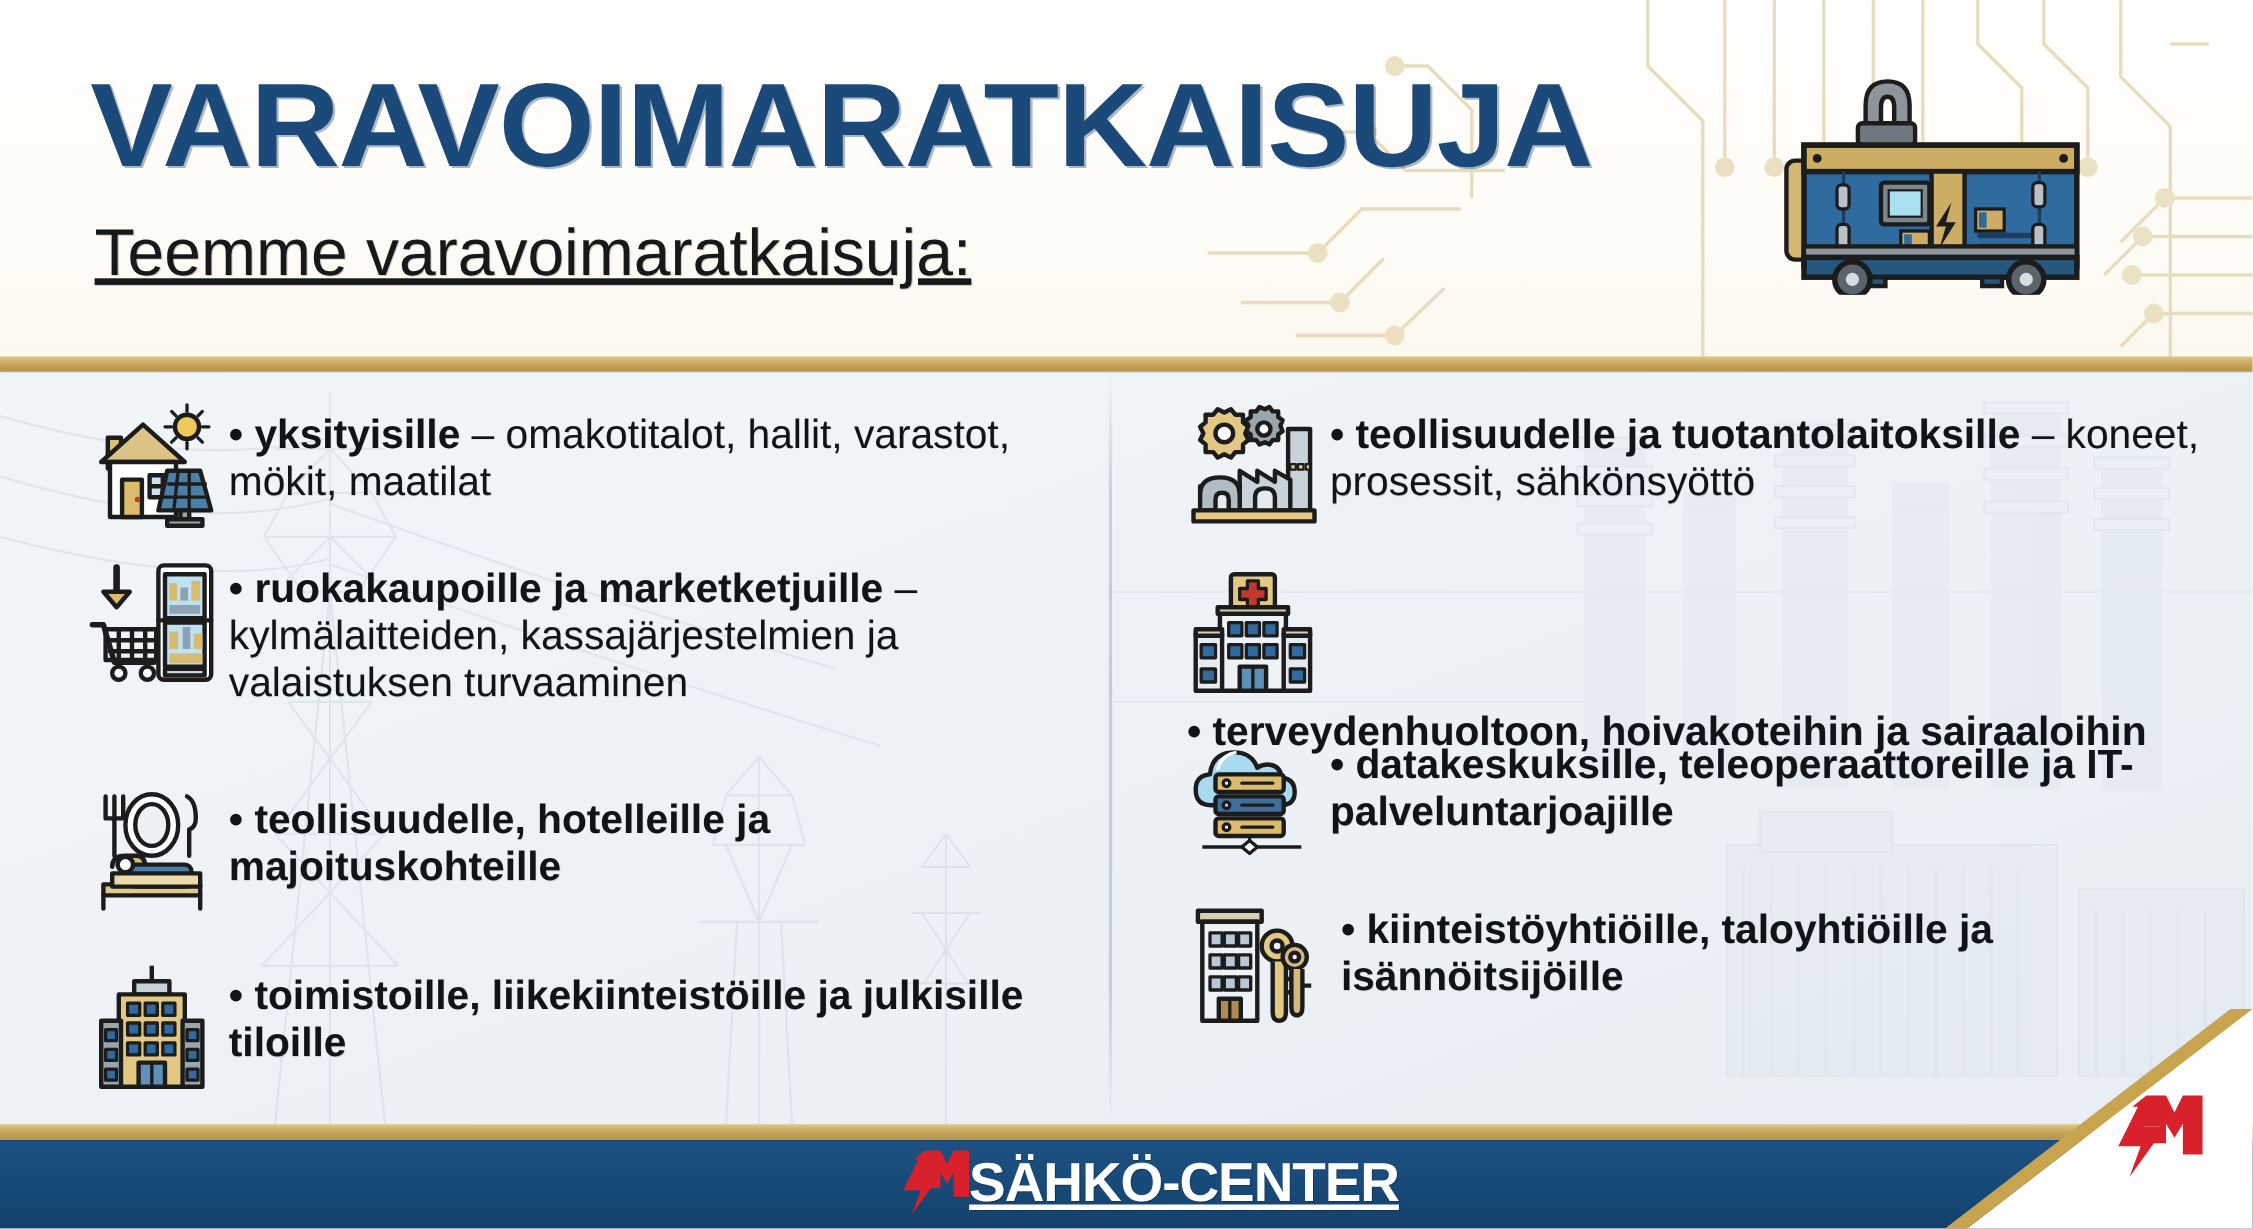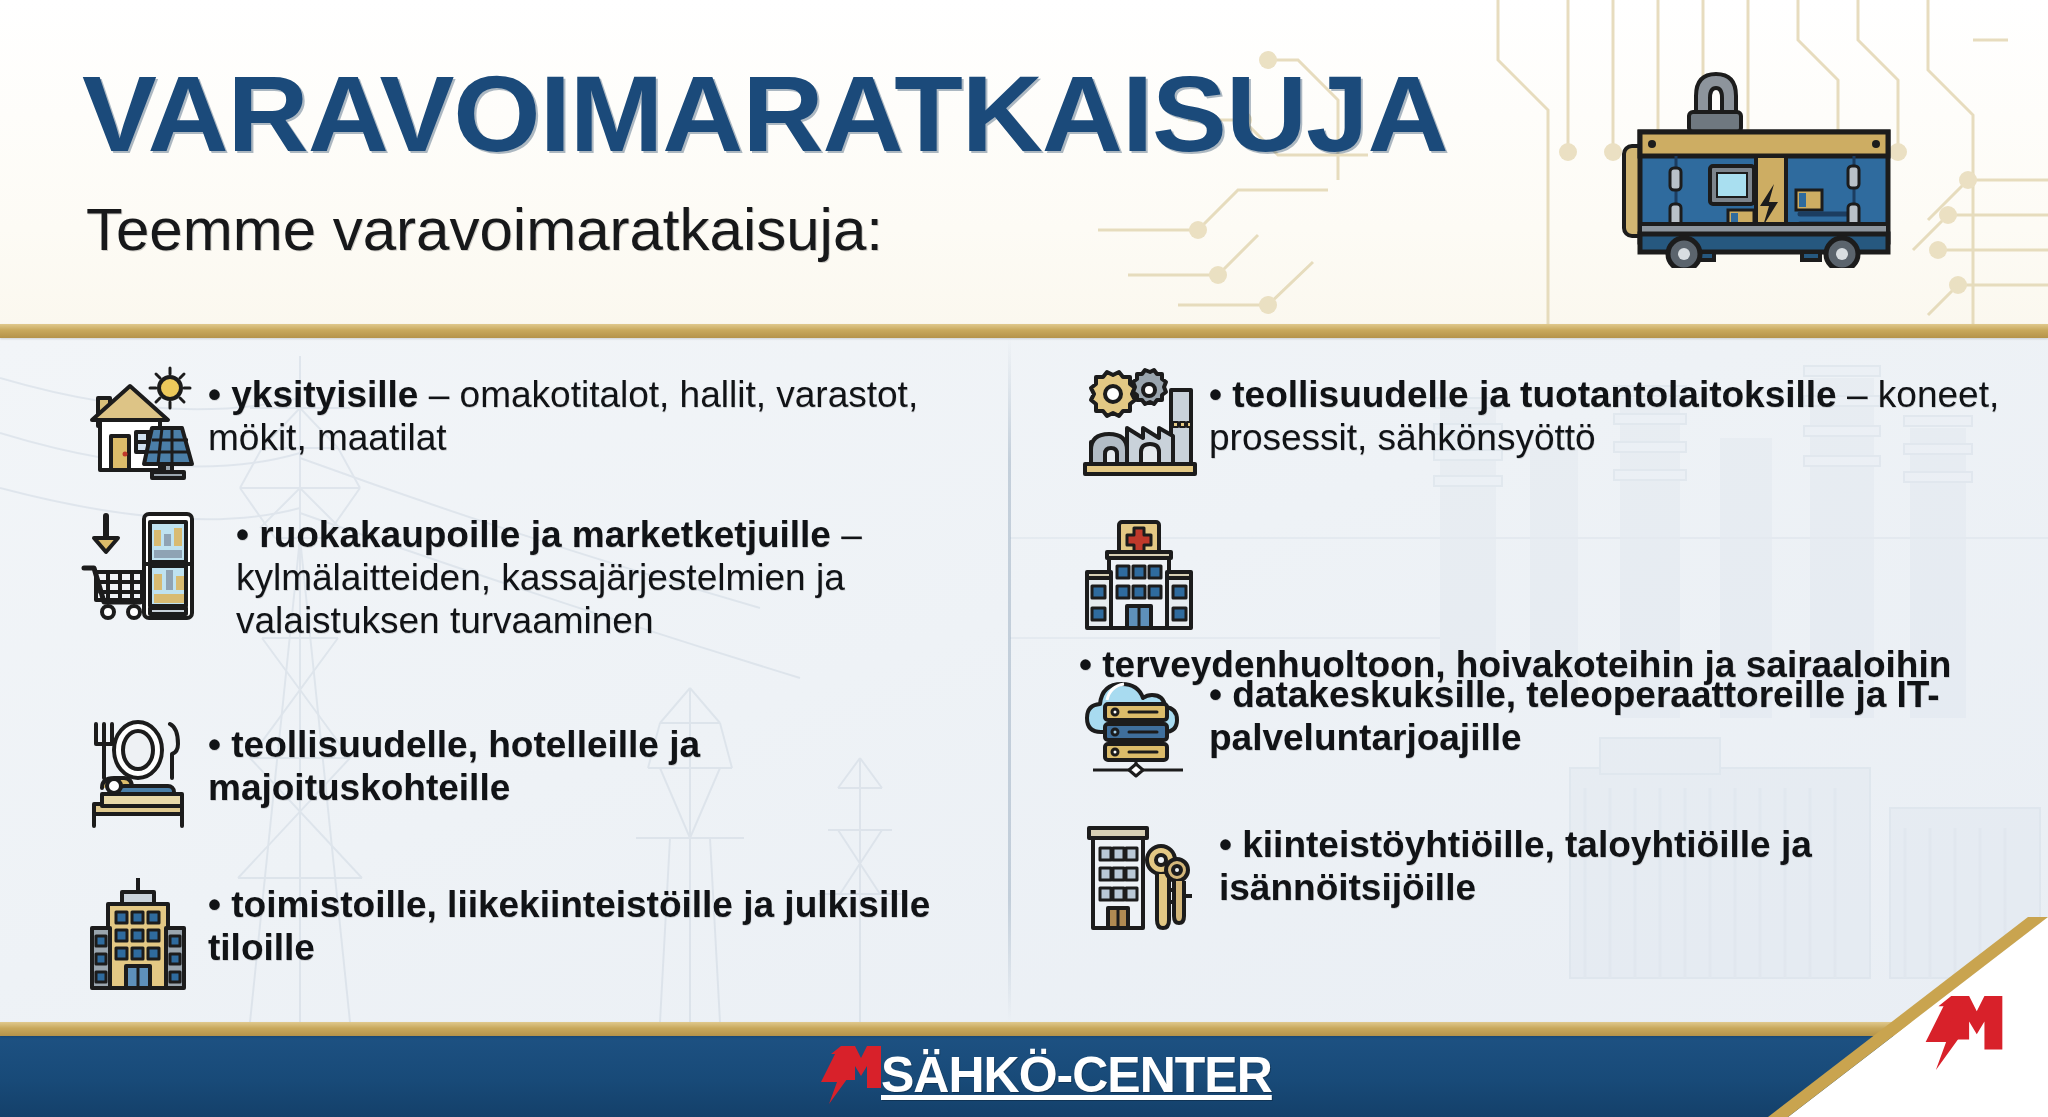--- a/index.html
+++ b/index.html
@@ -25,20 +25,21 @@
     -webkit-text-stroke:0px;
     text-shadow:2px 2px 0 rgba(20,55,90,.35);
     transform:scaleX(1.04);transform-origin:left top;
     white-space:nowrap;
   }
   .subtitle{
     position:absolute;left:86px;top:200px;
     font-size:60px;line-height:1;font-weight:400;color:#17181a;
     white-space:nowrap;
     text-shadow:1px 1px 0 rgba(0,0,0,.18);
+    text-decoration:underline;
   }
   .generator{position:absolute;left:1588px;top:38px;width:330px;height:230px;}
 
   
   .goldband{
     position:absolute;left:0;width:2048px;height:14px;
     background:linear-gradient(180deg,#e0c98d 0%,#c8a85c 45%,#b5934a 100%);
     box-shadow:0 1px 2px rgba(0,0,0,.15);
     z-index:7;
   }
@@ -70,21 +71,21 @@
     font-size:37px;line-height:1.16;color:#111316;
     padding-top:8px;
     text-shadow:.5px .5px 0 rgba(0,0,0,.14);
   }
   .bullet-text .dot{font-weight:bold;}
   .bullet-text .lead{font-weight:bold;}
   .bullet-text .rest{font-weight:400;}
 
   
   .l1{left:78px;top:28px;width:900px;}
-  .l2{left:78px;top:168px;width:900px;gap:28px;}
+  .l2{left:78px;top:168px;width:900px;}
   .l3{left:78px;top:378px;width:900px;}
   .l4{left:78px;top:538px;width:900px;}
   
   .r1{left:68px;top:28px;width:960px;}
   .r2{left:68px;top:178px;width:960px;flex-direction:column;}
   .r3{left:68px;top:328px;width:960px;}
   .r4{left:68px;top:478px;width:960px;gap:10px;}
 
   
   .footer{

